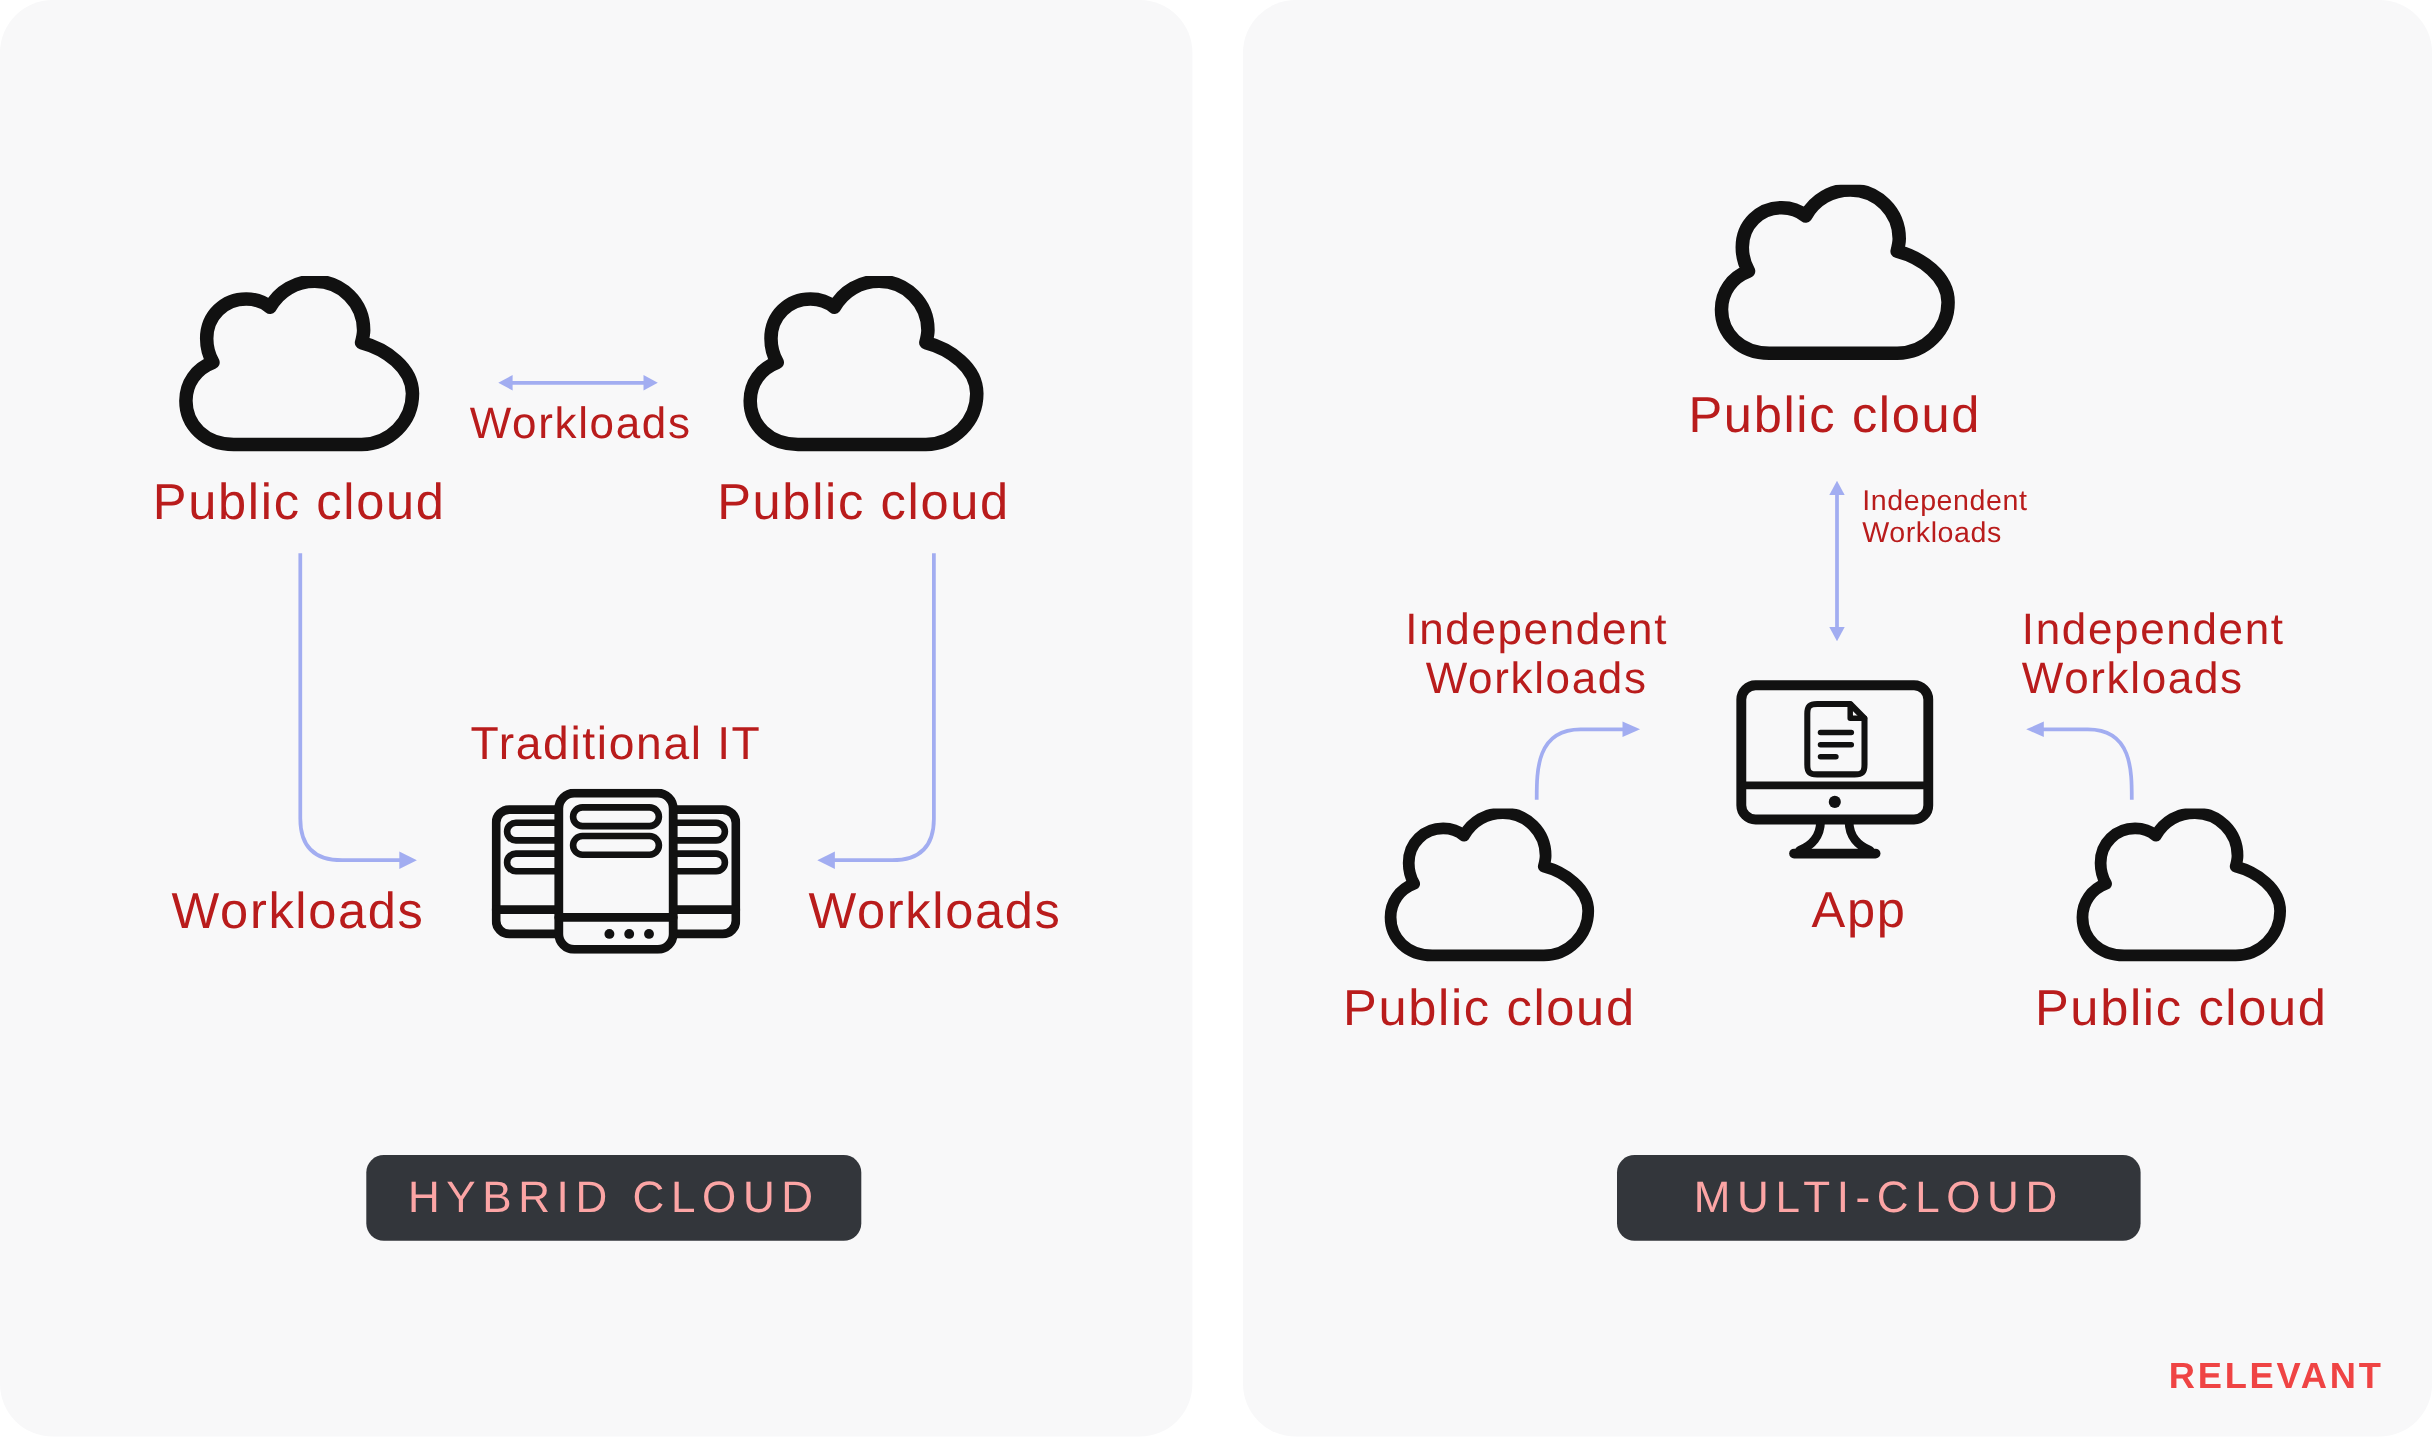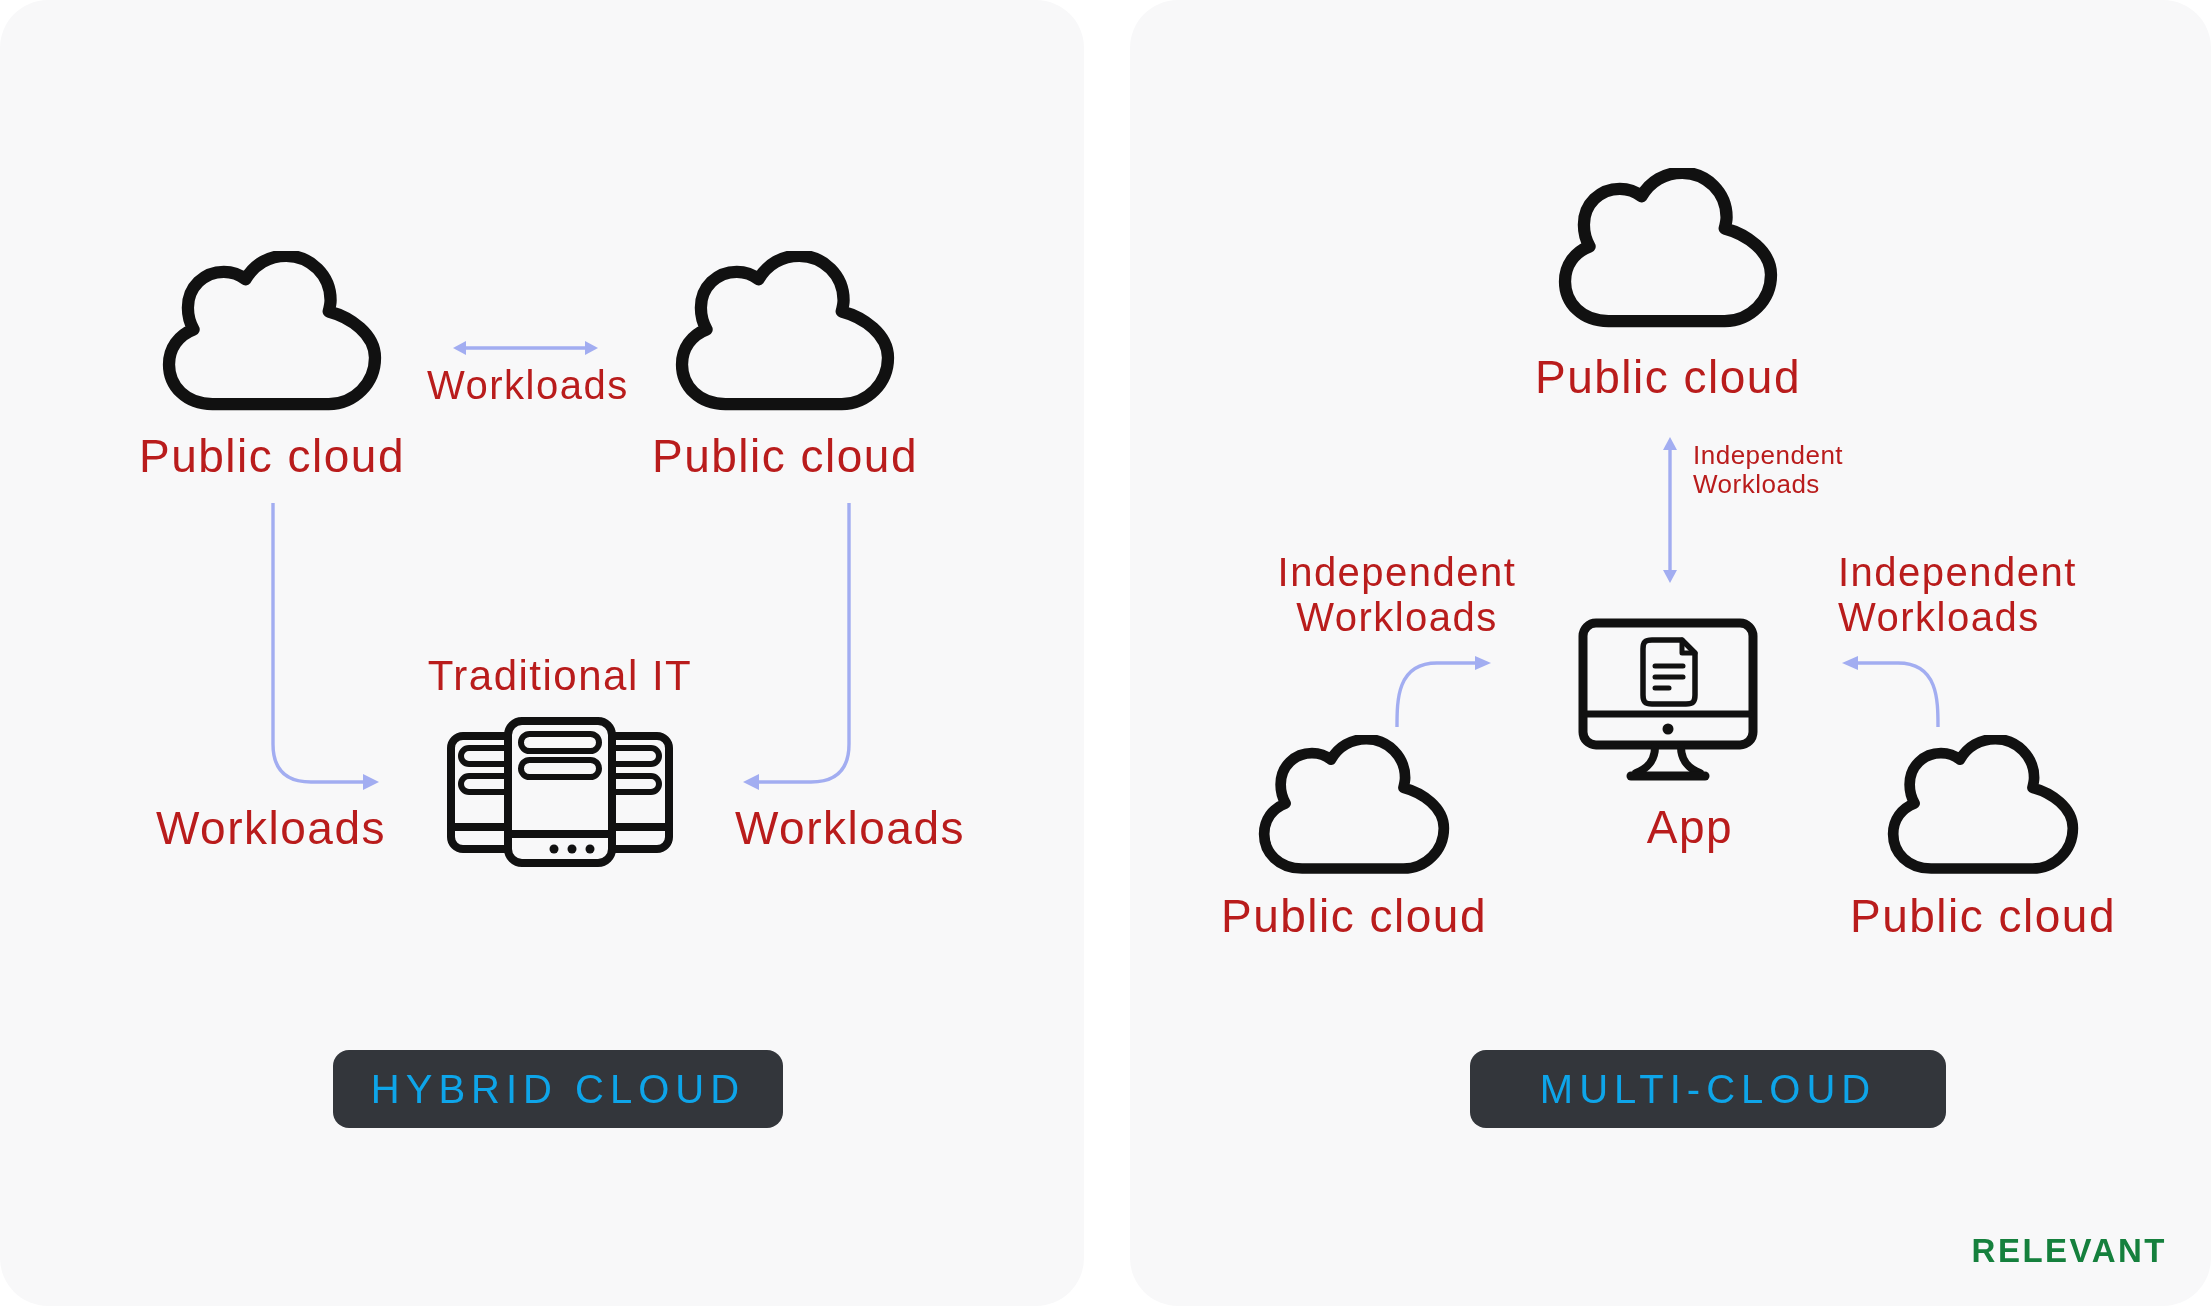--- a/index.html
+++ b/index.html
@@ -28,26 +28,26 @@
     white-space:nowrap;
   }
   .lbl.md{font-size:42px;}
   .lbl.sm{font-size:40px;}
   .lbl.two{white-space:normal;line-height:45px;}
   .lbl.tiny{font-size:26px;line-height:29px;letter-spacing:0.5px;text-align:left;white-space:normal;}
   .lbl.alignleft{text-align:left;}
   .badge{
     position:absolute;height:78px;
     background:#33363b;border-radius:16px;
-    color:#0ea5e9;font-size:40px;letter-spacing:6px;font-weight:400;
+    color:#fca5a5;font-size:40px;letter-spacing:6px;font-weight:400;
     display:flex;align-items:center;justify-content:center;
   }
   .logo{
     position:absolute;
-    color:#15803d;font-size:33px;font-weight:800;letter-spacing:2.5px;
+    color:#ef4444;font-size:33px;font-weight:800;letter-spacing:2.5px;
     white-space:nowrap;
   }
   svg{display:block;}
 </style>
 </head>
 <body>
 
 <svg width="0" height="0" style="position:absolute" aria-hidden="true">
   <defs>
     <g id="cloud-shape">

